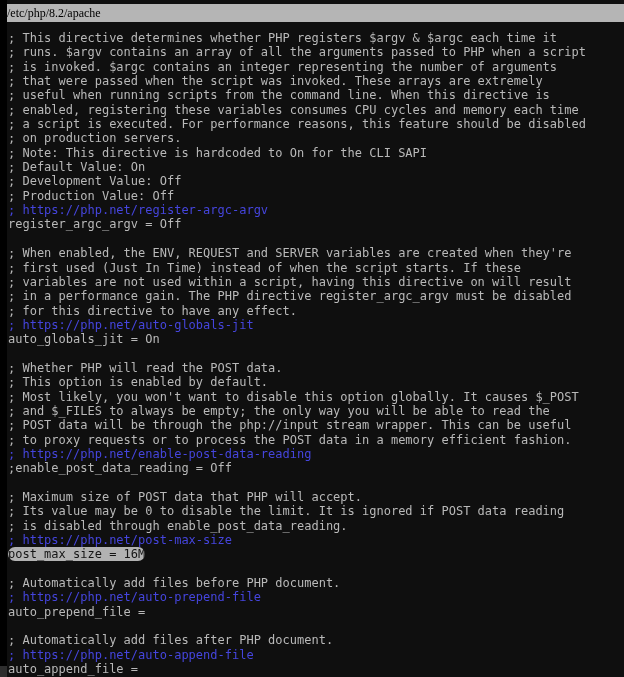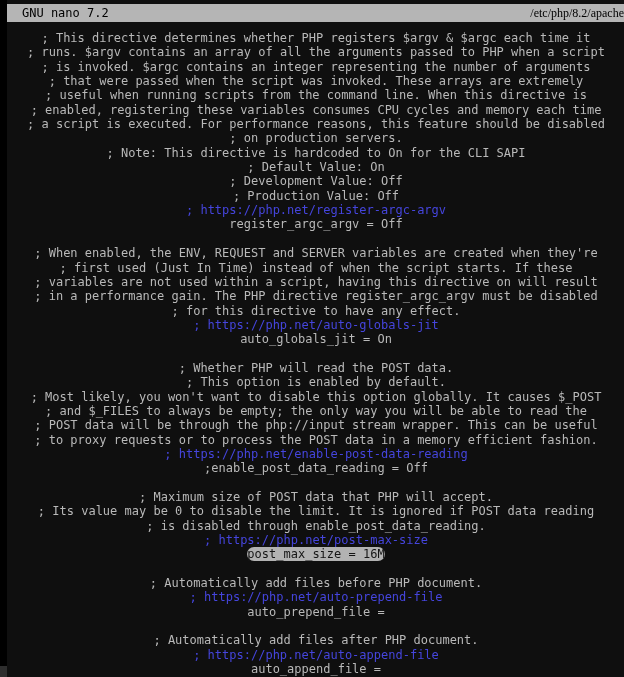--- a/index.html
+++ b/index.html
@@ -50,34 +50,32 @@
   .titlebar .path { text-align: right; font-family: Liberation Serif, serif; }
   .editor {
     position: absolute;
     left: 7px; top: 22px; right: 0; bottom: 0;
     padding: 9px 0 0 1px;
     font-size: 12px;
     line-height: 14.35px;
     color: var(--text);
     white-space: pre;
     overflow: hidden;
-    text-align: center;
   }
   .line { height: 14.35px; }
   .line.link { color: var(--link-blue); }
   .line .hl {
     background: var(--highlight-bg);
     color: var(--highlight-text);
     border-radius: 7px;
   }
 </style>
 </head>
 <body>
 
 <div class="terminal">
   <div class="titlebar">
-    <span class="app">GNU nano 7.2</span>
     <span class="path">/etc/php/8.2/apache</span>
   </div>
   <div class="editor"><div class="line text">; This directive determines whether PHP registers $argv &amp; $argc each time it</div><div class="line text">; runs. $argv contains an array of all the arguments passed to PHP when a script</div><div class="line text">; is invoked. $argc contains an integer representing the number of arguments</div><div class="line text">; that were passed when the script was invoked. These arrays are extremely</div><div class="line text">; useful when running scripts from the command line. When this directive is</div><div class="line text">; enabled, registering these variables consumes CPU cycles and memory each time</div><div class="line text">; a script is executed. For performance reasons, this feature should be disabled</div><div class="line text">; on production servers.</div><div class="line text">; Note: This directive is hardcoded to On for the CLI SAPI</div><div class="line text">; Default Value: On</div><div class="line text">; Development Value: Off</div><div class="line text">; Production Value: Off</div><div class="line link">; https://php.net/register-argc-argv</div><div class="line text">register_argc_argv = Off</div><div class="line blank">&nbsp;</div><div class="line text">; When enabled, the ENV, REQUEST and SERVER variables are created when they're</div><div class="line text">; first used (Just In Time) instead of when the script starts. If these</div><div class="line text">; variables are not used within a script, having this directive on will result</div><div class="line text">; in a performance gain. The PHP directive register_argc_argv must be disabled</div><div class="line text">; for this directive to have any effect.</div><div class="line link">; https://php.net/auto-globals-jit</div><div class="line text">auto_globals_jit = On</div><div class="line blank">&nbsp;</div><div class="line text">; Whether PHP will read the POST data.</div><div class="line text">; This option is enabled by default.</div><div class="line text">; Most likely, you won't want to disable this option globally. It causes $_POST</div><div class="line text">; and $_FILES to always be empty; the only way you will be able to read the</div><div class="line text">; POST data will be through the php://input stream wrapper. This can be useful</div><div class="line text">; to proxy requests or to process the POST data in a memory efficient fashion.</div><div class="line link">; https://php.net/enable-post-data-reading</div><div class="line text">;enable_post_data_reading = Off</div><div class="line blank">&nbsp;</div><div class="line text">; Maximum size of POST data that PHP will accept.</div><div class="line text">; Its value may be 0 to disable the limit. It is ignored if POST data reading</div><div class="line text">; is disabled through enable_post_data_reading.</div><div class="line link">; https://php.net/post-max-size</div><div class="line highlight"><span class="hl">post_max_size = 16M</span></div><div class="line blank">&nbsp;</div><div class="line text">; Automatically add files before PHP document.</div><div class="line link">; https://php.net/auto-prepend-file</div><div class="line text">auto_prepend_file =</div><div class="line blank">&nbsp;</div><div class="line text">; Automatically add files after PHP document.</div><div class="line link">; https://php.net/auto-append-file</div><div class="line text">auto_append_file =</div></div>
   <div class="left-strip"></div>
   <div class="resize-corner"></div>
 </div>
 
 </body></html>

